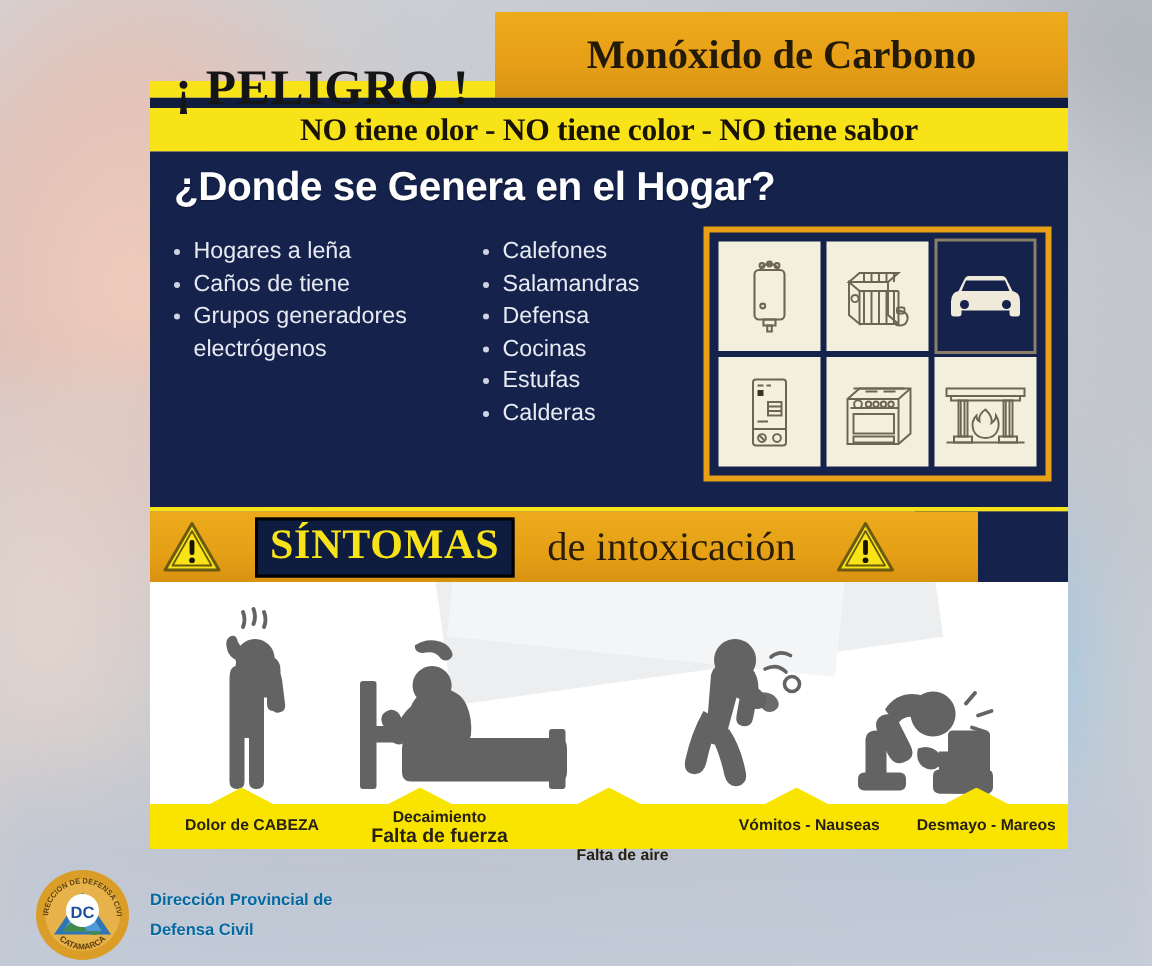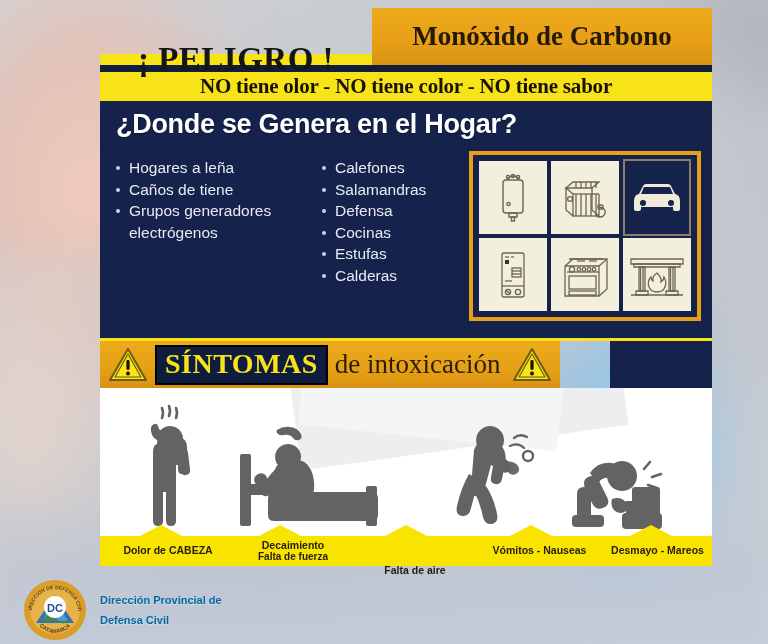--- a/index.html
+++ b/index.html
@@ -47,21 +47,21 @@
     background:radial-gradient(ellipse at 60% 60%, rgba(120,124,132,.35) 0%, rgba(150,155,165,0) 70%);
     filter:blur(18px);
   }
 
   
   #poster{position:absolute;left:100px;top:8px;width:612px;height:570px;}
 
   
   .hdr{display:flex;height:57px;}
   .hdr-danger{
-    width:272px;background:#f7e317;display:flex;align-items:center;justify-content:center;margin-top:46px;
+    width:230px;background:#f7e317;display:flex;align-items:center;justify-content:center;margin-top:46px;
   }
   .hdr-danger span{
     font-family:"Liberation Serif", serif;font-weight:bold;font-size:33px;color:#151515;
     letter-spacing:.5px;
   }
   .hdr-sub{
     flex:1;background:linear-gradient(180deg,#edab1c 0%,#e8a017 55%,#d99413 100%);
     display:flex;align-items:center;justify-content:center;
   }
   .hdr-sub span{
@@ -111,21 +111,21 @@
     gap:4px;padding:6px;
   }
   .cell{display:flex;align-items:center;justify-content:center;}
   .cell .tile{background:#f2efdd;width:100%;height:100%;display:flex;align-items:center;justify-content:center;}
   .cell.framed .tile{background:#14224c;border:2px solid #8c7f68;}
   .cell svg{display:block;}
 
   
   .sint{
     height:47px;background:linear-gradient(180deg,#edab1c 0%,#e5a016 60%,#d89211 100%);
-    width:460px;display:flex;align-items:center;gap:7px;padding-left:8px;box-sizing:border-box;
+    width:552px;display:flex;align-items:center;gap:22px;padding-left:8px;box-sizing:border-box;
     position:relative;
   }
   .sint-rest{position:absolute;left:510px;top:0;right:0;height:47px;background:#14224c;}
   .sint-box{
     background:#0e1c40;border:2px solid #000;padding:1px 8px 3px 8px;
   }
   .sint-box span{
     font-family:"Liberation Serif", serif;font-weight:bold;font-size:28px;color:#f7e317;
     letter-spacing:.5px;
   }
@@ -155,21 +155,21 @@
     display:flex;align-items:center;
   }
   .band .peak{
     position:absolute;top:-11px;width:46px;height:12px;
     background:#f9e400;clip-path:polygon(0% 100%, 50% 0%, 100% 100%);
   }
   .band .lbl{
     position:absolute;text-align:center;color:#272013;font-weight:bold;
     font-size:10.5px;line-height:11.5px;
   }
-  .band .lbl .sm{font-size:10px;font-weight:bold;}
+  .band .lbl .sm{font-size:13px;font-weight:bold;}
 
   
   #footer{position:absolute;left:22px;top:578px;width:420px;height:64px;display:flex;align-items:center;gap:12px;}
   #footer .txt{font-size:11px;font-weight:bold;color:#0369a1;line-height:20px;text-shadow:0 1px 0 rgba(255,255,255,.35);}
   .emblem{width:66px;height:62px;flex:0 0 auto;}
 </style>
 </head>
 <body>
 
 <div id="backdrop">

